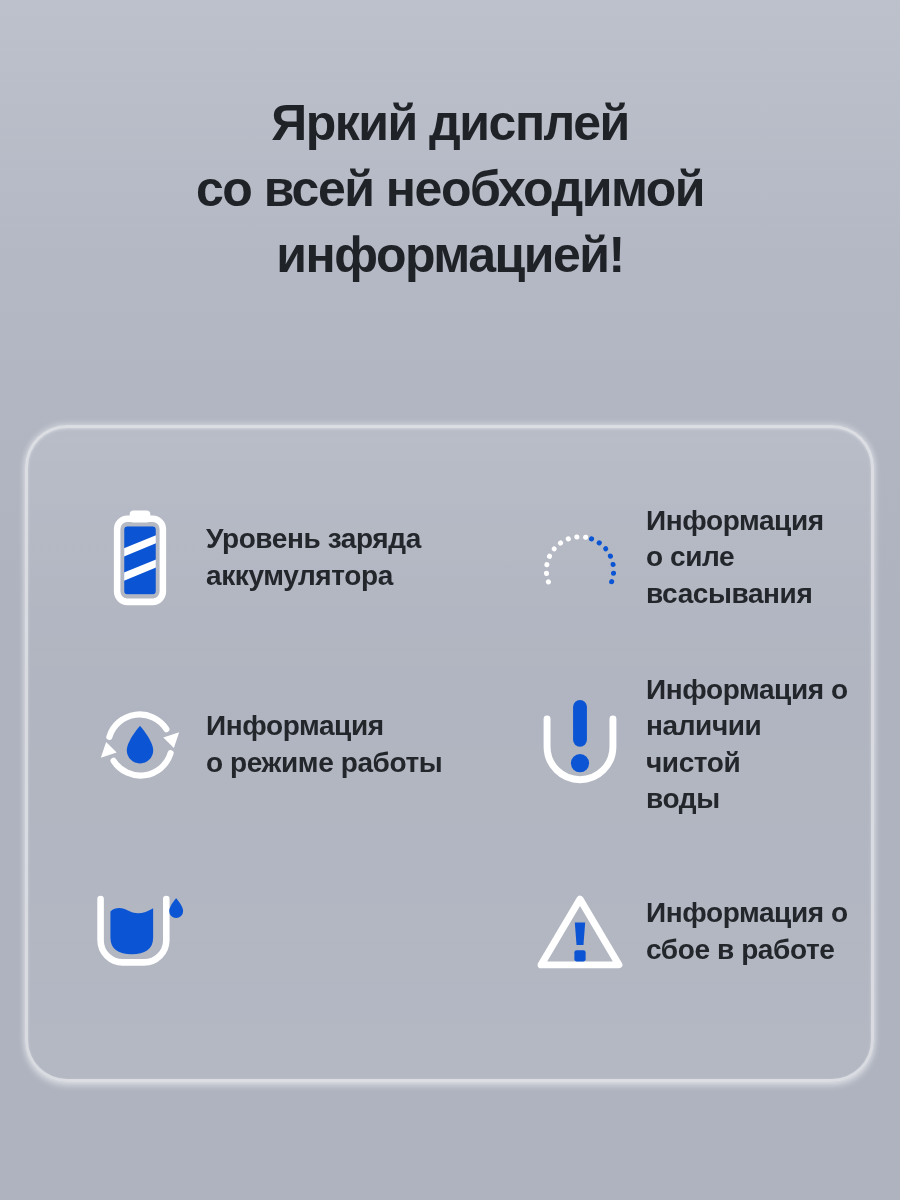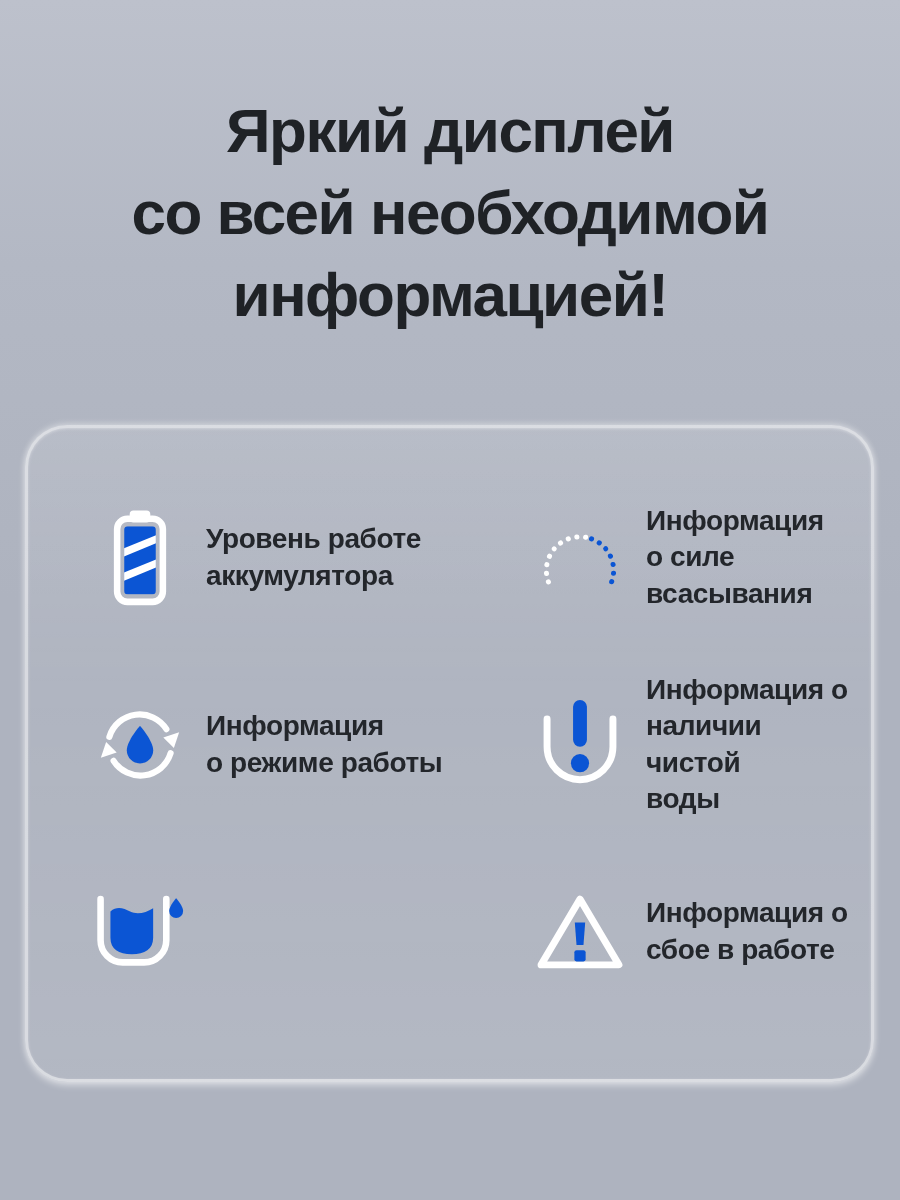--- a/index.html
+++ b/index.html
@@ -14,21 +14,21 @@
   *{margin:0;padding:0;box-sizing:border-box;}
   html,body{width:900px;height:1200px;overflow:hidden;}
   body{
     position:relative;
     font-family:"Liberation Sans","DejaVu Sans",sans-serif;
     background:linear-gradient(180deg,var(--bg-top) 0%,var(--bg-mid) 22%,var(--bg-bottom) 50%,var(--bg-bottom) 100%);
   }
   .title{
     padding-top:90px;
     text-align:center;
-    font-size:62px;
+    font-size:50px;
     font-weight:700;
     line-height:1.32;
     letter-spacing:-1.5px;
     color:var(--title-text);
     white-space:pre-line;
   }
   .card{
     position:absolute;
     left:25px;
     top:425px;
@@ -87,21 +87,21 @@
           <clipPath id="battClip">
               <rect x="13" y="17" width="34" height="73" rx="4"></rect>
             </clipPath>
           <g clip-path="url(#battClip)">
             <rect x="13" y="17" width="34" height="73" fill="var(--accent-blue)"></rect>
             <line x1="8" y1="47" x2="54" y2="28" stroke="var(--icon-white)" stroke-width="8"></line>
             <line x1="8" y1="73" x2="54" y2="54" stroke="var(--icon-white)" stroke-width="8"></line>
           </g>
         </svg>
       </div>
-      <div class="label">Уровень работе
+      <div class="label">Уровень заряда
 аккумулятора</div>
     </div>
 
     <div class="feature">
       <div class="icon-box">
         <svg width="84" height="62" viewBox="0 0 100 72">
           <path d="M 12.4 65.7 A 40 40 0 0 1 63.7 14.4" fill="none" stroke="var(--icon-white)" stroke-width="6" stroke-linecap="round" stroke-dasharray="0.1 10.3"></path>
           <path d="M 63.7 14.4 A 40 40 0 0 1 87.6 65.7" fill="none" stroke="var(--accent-blue)" stroke-width="6" stroke-linecap="round" stroke-dasharray="0.1 10.3"></path>
         </svg>
       </div>

